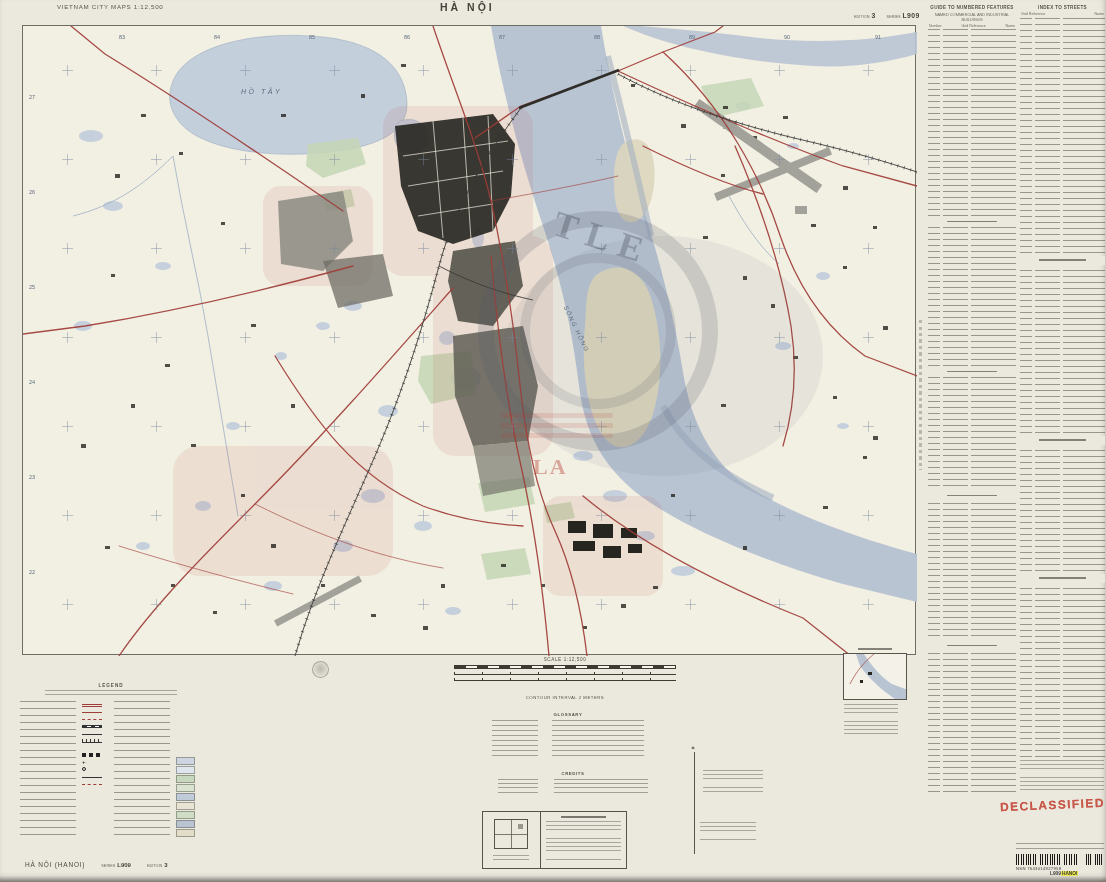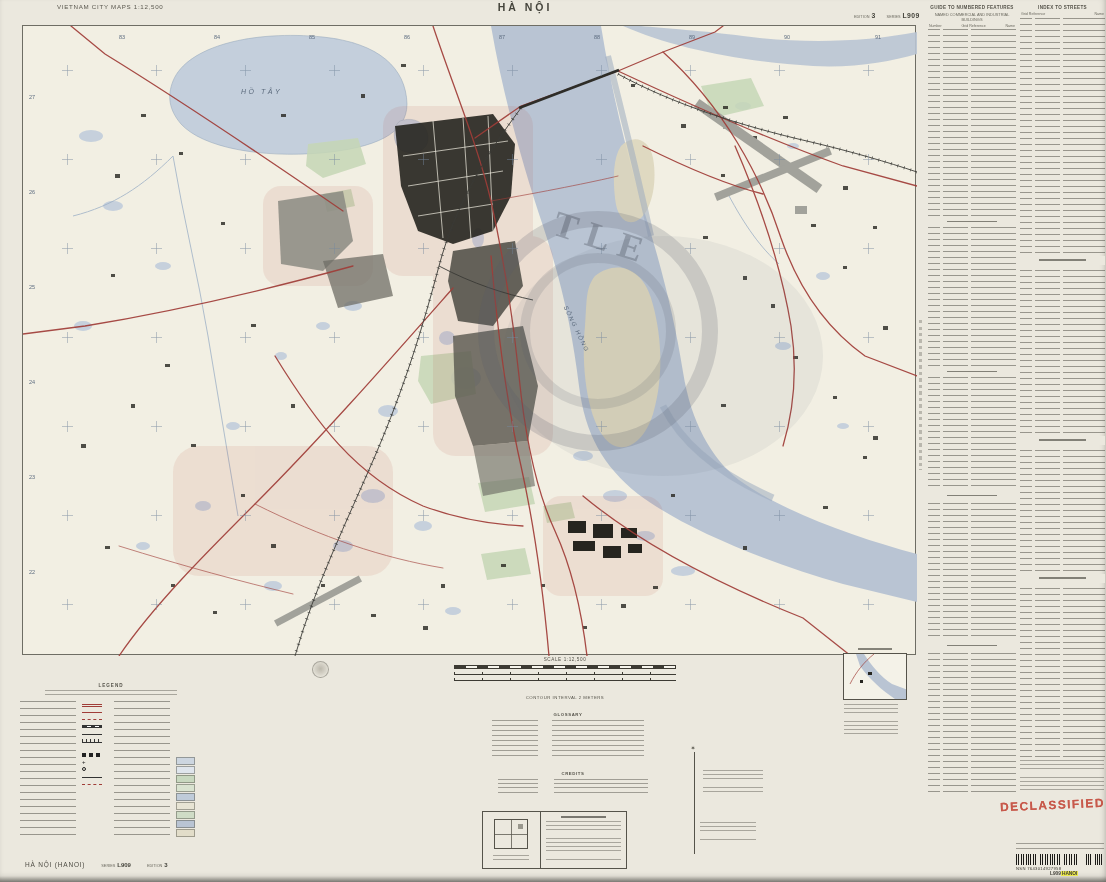--- a/index.html
+++ b/index.html
@@ -5,21 +5,21 @@
   html,body{margin:0;padding:0;background:#8f8c83;}
   *{box-sizing:border-box;}
   .sheet{
     position:relative;width:1106px;height:882px;margin:0 auto;
     background:var(--paper,#ebe8de);
     font-family:"Liberation Sans",sans-serif;color:#4a4942;overflow:hidden;
     box-shadow:inset 0 -7px 9px -6px rgba(0,0,0,.5), inset -5px 0 7px -5px rgba(0,0,0,.22);
   }
   
   .hdr-series{position:absolute;left:57px;top:3px;font-size:6.2px;letter-spacing:.7px;color:#5a584f;}
-  .hdr-title{position:absolute;left:440px;top:1px;width:170px;text-align:center;font-size:10.5px;font-weight:bold;letter-spacing:3px;color:#45443c;}
+  .hdr-title{position:absolute;left:440px;top:1px;width:170px;font-size:10.5px;font-weight:bold;letter-spacing:3px;color:#45443c;}
   .hdr-right{position:absolute;left:854px;top:4px;display:flex;align-items:baseline;gap:11px;}
   .h-label{font-size:3.8px;color:#6b695f;margin-right:2px;}
   .h-value{font-size:6.8px;color:#45443c;font-weight:bold;letter-spacing:.4px;}
   
   .map-area{
     position:absolute;left:22px;top:25px;width:894px;height:630px;
     background-color:var(--map-bg,#f2efe3);
     background-image:radial-gradient(rgba(138,132,110,.45) .5px, transparent .7px);
     background-size:4px 4px;border:1px solid #6e6d64;
   }
@@ -361,20 +361,26 @@
     <span class="gnum" style="left:6px;top:68px">27</span>
     <span class="gnum" style="left:6px;top:163px">26</span>
     <span class="gnum" style="left:6px;top:258px">25</span>
     <span class="gnum" style="left:6px;top:353px">24</span>
     <span class="gnum" style="left:6px;top:448px">23</span>
     <span class="gnum" style="left:6px;top:543px">22</span>
 
     <div class="ghost">
       <span class="ghost-letters">TLE</span>
     </div>
+    <div class="red-ghost">
+      <div class="rl"></div>
+        <div class="rl"></div>
+        <div class="rl"></div>
+      <span class="red-letters">LA</span>
+    </div>
   </div>
 
   <div class="vmargin"></div>
 
   <aside class="index a">
     <div class="ix-title">GUIDE TO NUMBERED FEATURES</div>
     <div class="ix-sub">NAMED COMMERCIAL AND INDUSTRIAL BUILDINGS</div>
     <div class="ix-cols">
       <span>Number</span>
       <span>Grid Reference</span>

